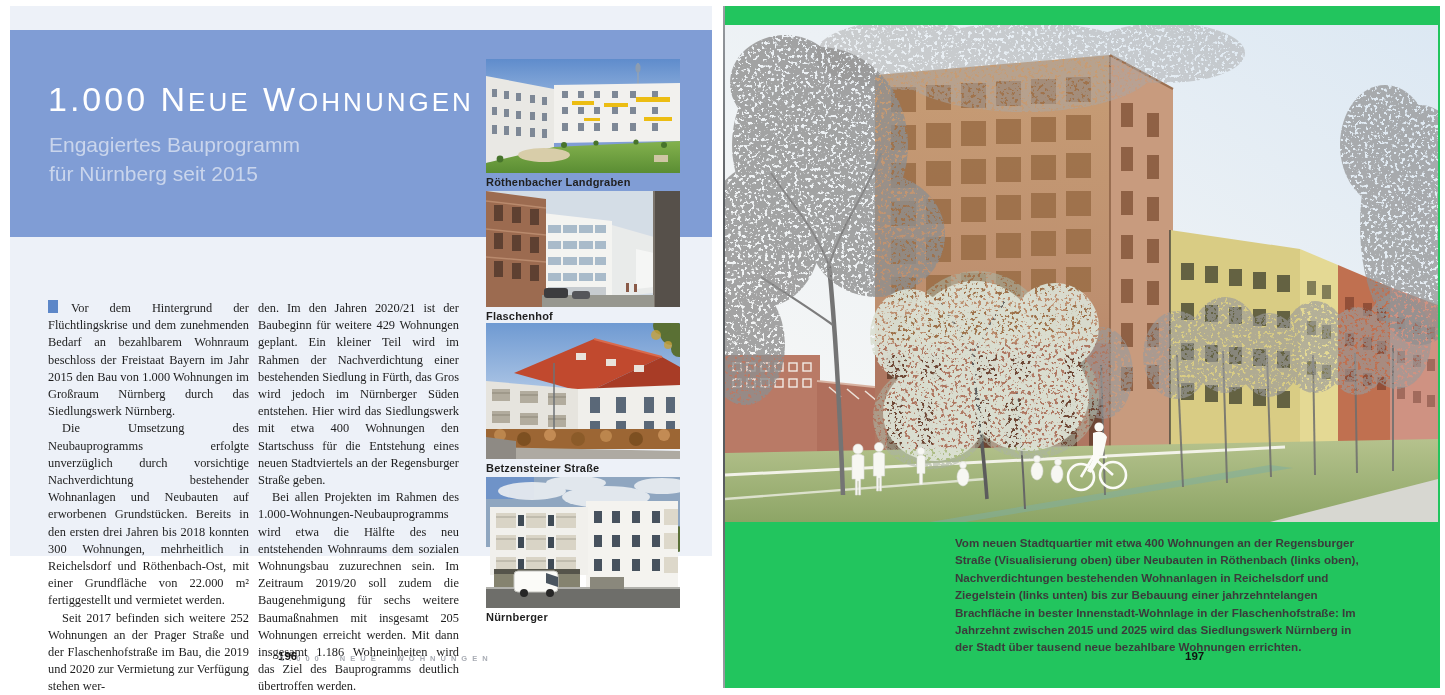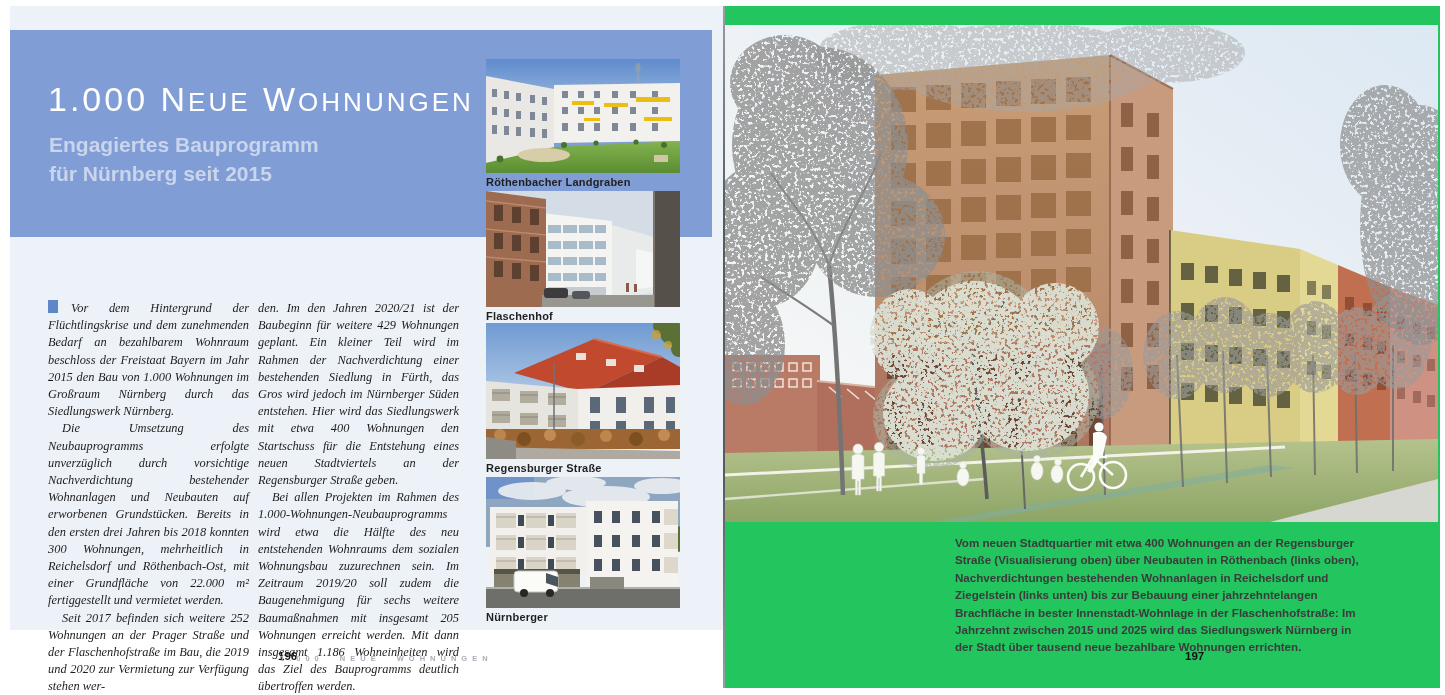--- a/index.html
+++ b/index.html
@@ -1,27 +1,27 @@
 <!DOCTYPE html>
 <html lang="de"><head>
 <meta charset="utf-8">
 <style>
   html,body{margin:0;padding:0;background:#ffffff;}
   .spread{position:relative;width:1445px;height:695px;background:#ffffff;overflow:hidden;
           font-family:"Liberation Sans",sans-serif;}
   
-  .page-left{position:absolute;left:10px;top:6px;width:702px;height:624px;background:#edf1f8;padding-left:20px;}
+  .page-left{position:absolute;left:10px;top:6px;width:702px;height:550px;background:#edf1f8;}
   .banner{position:absolute;left:0;top:24px;width:702px;height:207px;background:#809dd5;}
   .title{position:absolute;left:38px;top:50px;color:#ffffff;letter-spacing:3px;white-space:nowrap;}
   .title .tbig{font-size:34px;}
   .title .tsmall{font-size:26px;}
-  .subtitle{position:absolute;left:39px;top:100px;color:#c9d5ec;font-weight:bold;
+  .subtitle{position:absolute;left:39px;top:100px;color:#c9d5ec;font-weight:normal;
             font-size:21px;line-height:29px;}
   .col{position:absolute;top:294px;width:201px;font-family:"Liberation Serif",serif;
-       font-size:12.4px;line-height:17.2px;color:#1d1d1d;text-align:justify;font-style:italic;}
+       font-size:12.4px;line-height:17.2px;color:#1d1d1d;text-align:justify;}
   .col p{margin:0;hyphens:auto;}
   .col p.indent{text-indent:14px;}
   .col1{left:38px;}
   .col2{left:248px;}
   .pmarker{display:inline-block;width:10px;height:13px;background:#5d87c8;
            margin-right:13px;vertical-align:-1px;}
   .figure{position:absolute;left:476px;width:194px;}
   .figure svg{display:block;width:194px;}
   .figcap{margin-top:3px;font-size:11px;font-weight:bold;color:#1f1f1f;letter-spacing:.2px;}
   .fig1{top:53px;} .fig2{top:185px;} .fig3{top:317px;} .fig4{top:471px;}
@@ -247,21 +247,21 @@
             <circle cx="38" cy="116" r="7" fill="#7a4e20"></circle>
             <circle cx="64" cy="112" r="6" fill="#c89058"></circle>
           <circle cx="92" cy="116" r="7" fill="#8a5a28"></circle>
             <circle cx="120" cy="113" r="6" fill="#c08a50"></circle>
             <circle cx="150" cy="116" r="7" fill="#7a4e20"></circle>
             <circle cx="178" cy="112" r="6" fill="#c89058"></circle>
         </g>
         <polygon points="0,124 194,128 194,136 0,136" fill="#aeaaa2"></polygon>
         <polygon points="0,114 30,118 30,136 0,136" fill="#8e8a84"></polygon>
       </svg>
-      <div class="figcap">Regensburger Straße</div>
+      <div class="figcap">Betzensteiner Straße</div>
     </div>
 
     <div class="figure fig4">
       <svg viewBox="0 0 194 131" width="194" height="131">
         <rect x="0" y="0" width="194" height="70" fill="#8fa6c0"></rect>
         <rect x="0" y="0" width="48" height="22" fill="#6f93c8"></rect>
         <g fill="#e9edf1" opacity=".92">
           <ellipse cx="46" cy="14" rx="34" ry="9"></ellipse>
             <ellipse cx="120" cy="20" rx="44" ry="11"></ellipse>
             <ellipse cx="176" cy="9" rx="28" ry="8"></ellipse>

